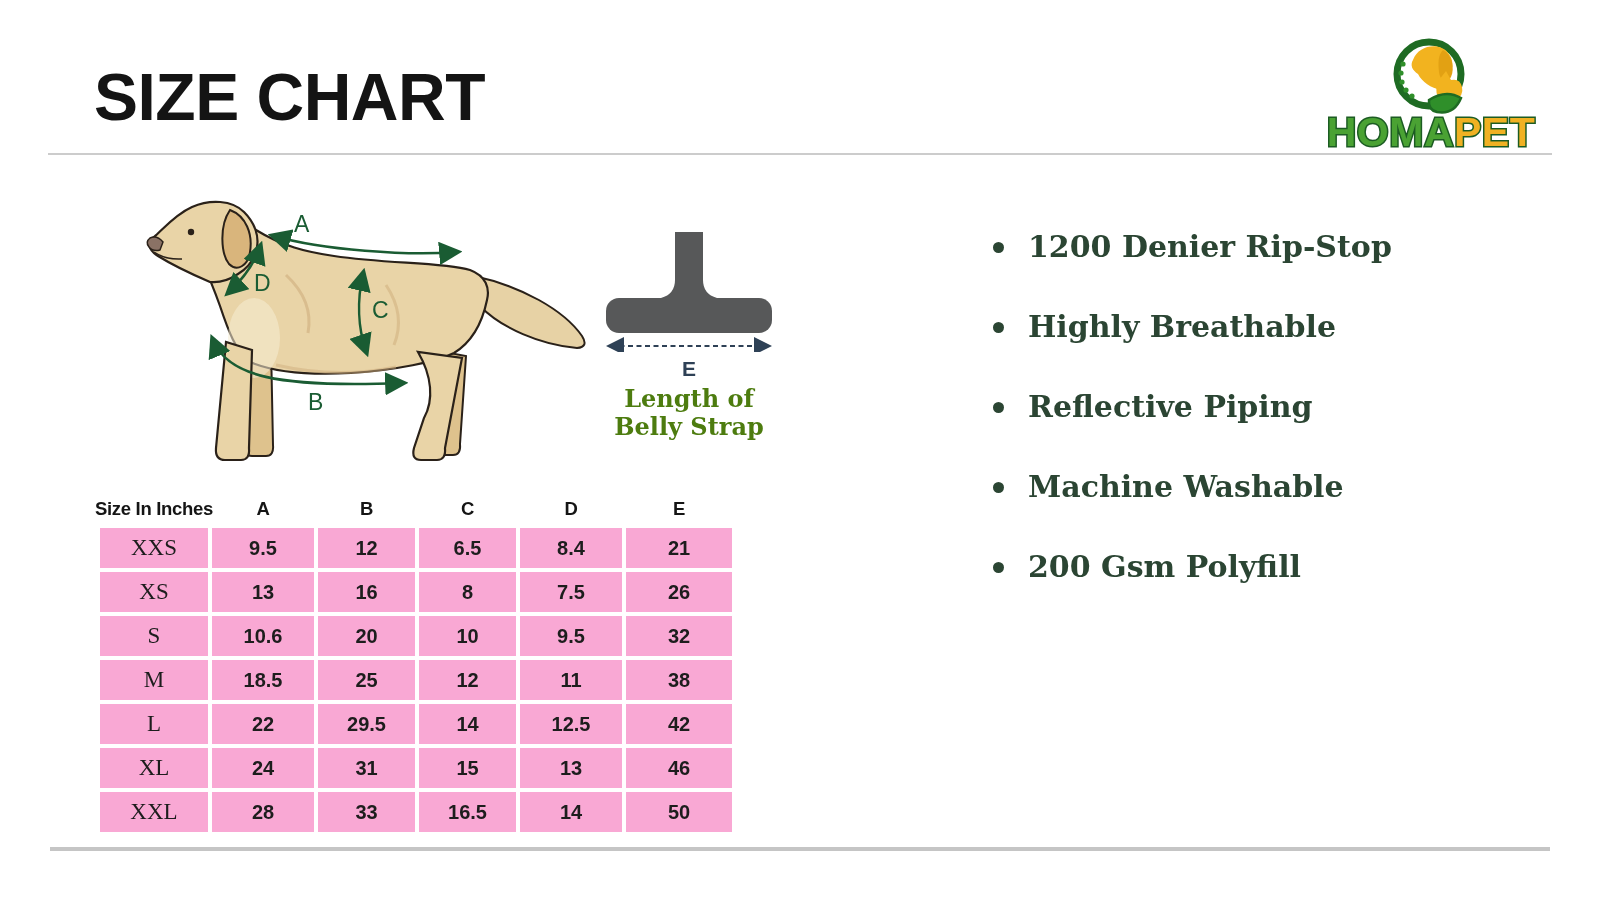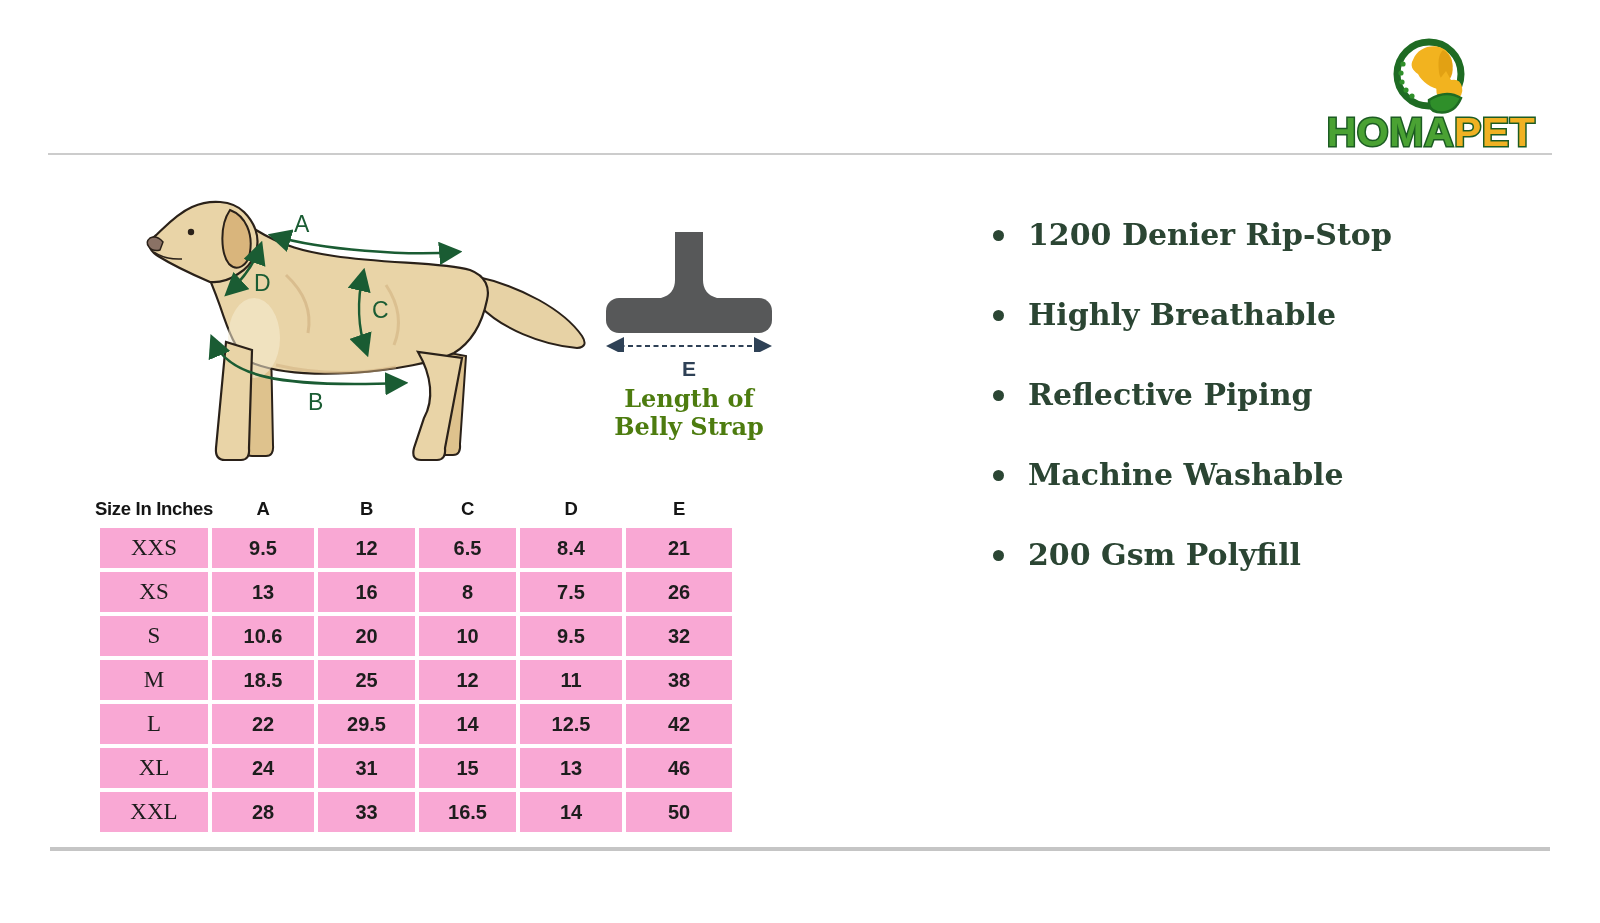--- a/index.html
+++ b/index.html
@@ -39,37 +39,38 @@
     display:flex; align-items:center; justify-content:center;
     font-size:18.5px; font-weight:700; letter-spacing:-0.3px; color:#151515; white-space:nowrap;
   }
   .td {
     display:flex; align-items:center; justify-content:center;
     background:#f9a8d4; color:#1d1d1d; font-size:20px; font-weight:700;
   }
   .td.size-label { font-family:"Liberation Serif", serif; font-weight:400; font-size:23px; }
 
   
-  .features { position:absolute; left:993px; top:215px; width:480px; list-style:none; margin:0; padding:0; }
+  .features { position:absolute; left:993px; top:227px; width:480px; list-style:none; margin:0; padding:0; }
   .features li { display:flex; margin-bottom:40px; }
   .features .dot {
     flex:0 0 auto; width:11px; height:11px; border-radius:50%;
     background:#2b4533; margin:15px 24px 0 0;
   }
   .features .ftext {
     font-family:"DejaVu Serif", serif; font-weight:700; font-size:30px;
     line-height:40px; color:#2b4533;
   }
   .features .fline { display:block; }
 </style>
 </head>
 <body>
 
 <div class="page">
 
+  <h1 class="title">SIZE CHART</h1>
 
   <div class="logo">
     <svg class="emblem" width="104" height="84" viewBox="0 0 104 84">
       <circle cx="50" cy="40" r="32" fill="#ffffff" stroke="#1e6b23" stroke-width="7"></circle>
       <circle cx="24" cy="30" r="2.6" fill="#2f8f2a"></circle>
       <circle cx="22" cy="39" r="2.6" fill="#2f8f2a"></circle>
       <circle cx="23" cy="48" r="2.6" fill="#2f8f2a"></circle>
       <circle cx="27" cy="56" r="2.6" fill="#2f8f2a"></circle>
       <circle cx="33" cy="62" r="2.6" fill="#2f8f2a"></circle>
       <path d="M34,26 C40,10 62,8 70,20 C76,29 74,38 66,42 L62,56 C52,54 43,48 39,40 C33,36 31,31 34,26 Z" fill="#f2b31f"></path>

